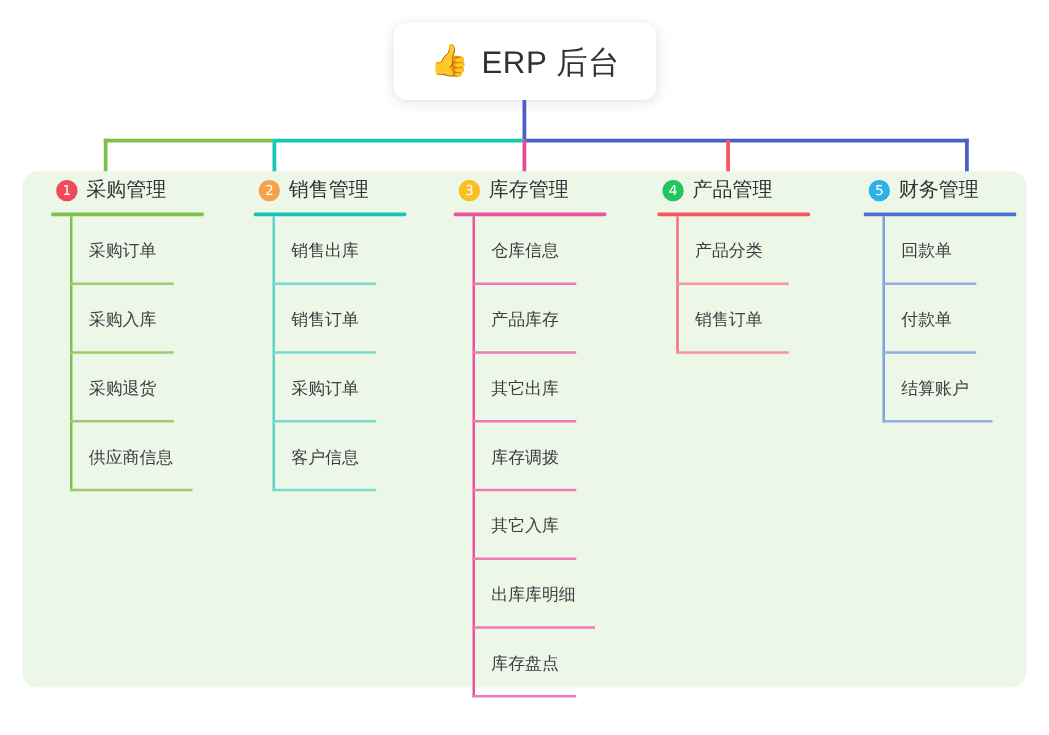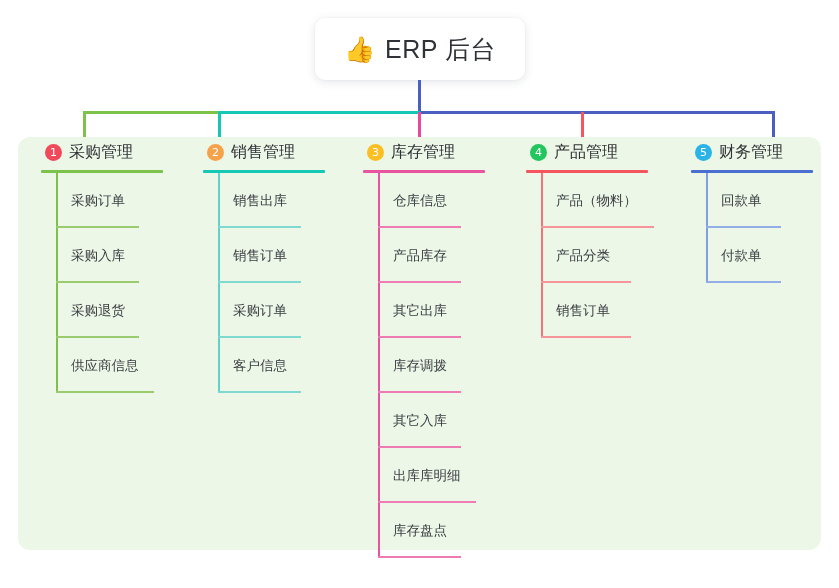--- a/index.html
+++ b/index.html
@@ -201,24 +201,20 @@
 
     <div class="col" id="col4">
       <div class="col-head">
         <span class="badge" style="background: rgb(34, 197, 94);">4</span>
         <span class="col-title">产品管理</span>
       </div>
       <div class="head-rule" style="background:#f4555f;width:122px;"></div>
       <div class="items">
         <div class="spine" style="background:#f4737b;"></div>
         <div class="item">
-          <span class="item-label">产品（物料）</span>
-          <span class="item-rule" style="background:#f6949a;width:113px;"></span>
-        </div>
-        <div class="item">
           <span class="item-label">产品分类</span>
           <span class="item-rule" style="background:#f6949a;width:90px;"></span>
         </div>
         <div class="item">
           <span class="item-label">销售订单</span>
           <span class="item-rule" style="background:#f6949a;width:90px;"></span>
         </div>
       </div>
     </div>
 
@@ -231,17 +227,21 @@
       <div class="items">
         <div class="spine" style="background:#7f9fe0;"></div>
         <div class="item">
           <span class="item-label">回款单</span>
           <span class="item-rule" style="background:#93aee6;width:75px;"></span>
         </div>
         <div class="item">
           <span class="item-label">付款单</span>
           <span class="item-rule" style="background:#93aee6;width:75px;"></span>
         </div>
+        <div class="item">
+          <span class="item-label">结算账户</span>
+          <span class="item-rule" style="background:#93aee6;width:88px;"></span>
+        </div>
       </div>
     </div>
 
   </div>
 </div>
 
 </body></html>

